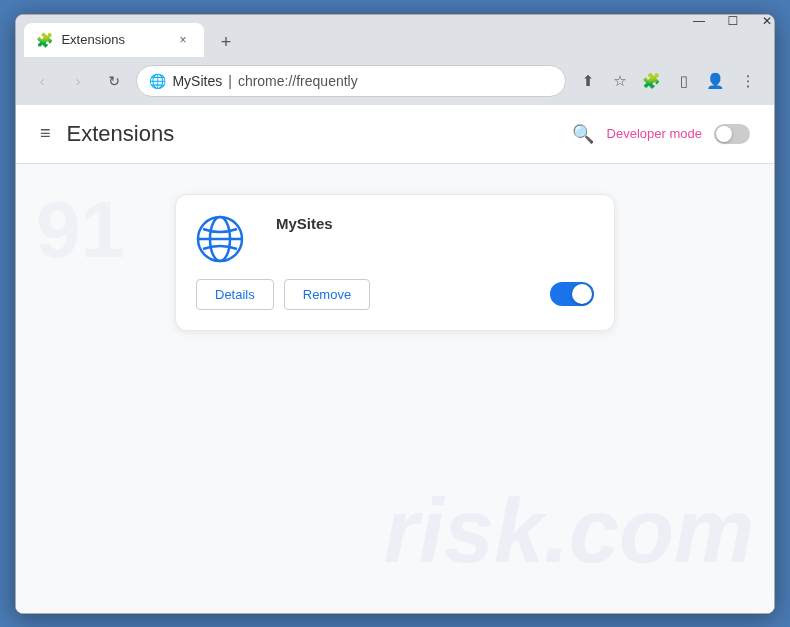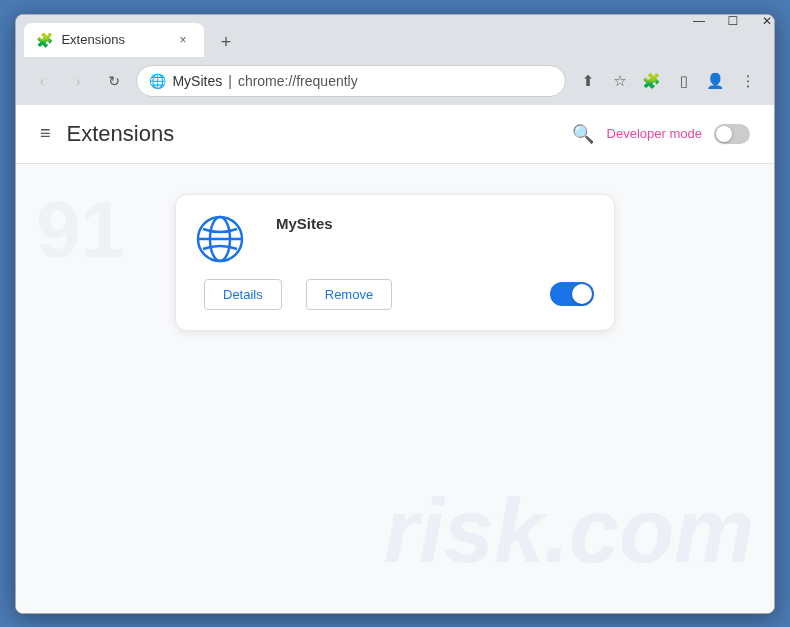--- a/index.html
+++ b/index.html
@@ -291,22 +291,21 @@
     }
     .ext-description {
       font-size: 13px;
       color: #555;
       line-height: 1.5;
     }
     .card-actions {
       display: flex;
       align-items: center;
       margin-top: 16px;
-      gap: 24px;
-      margin-left: 8px;
+      gap: 10px;
     }
     .btn-details {
       border: 1px solid #ccc;
       background: #fff;
       color: #1a73e8;
       padding: 7px 18px;
       border-radius: 4px;
       font-size: 13px;
       cursor: pointer;
       font-weight: 500;

